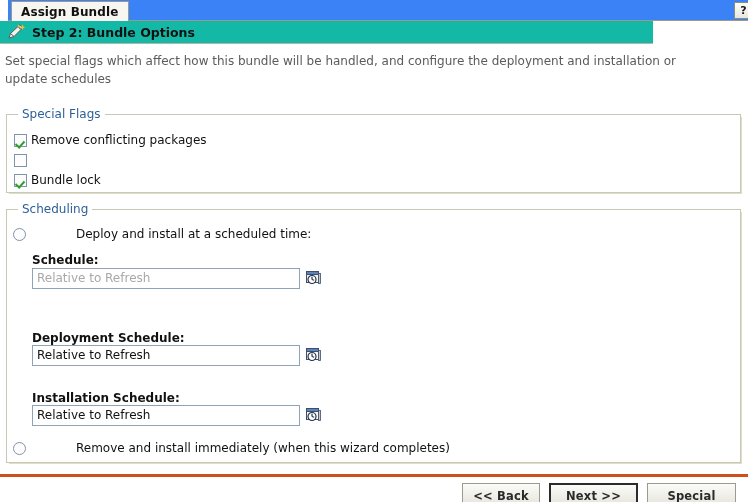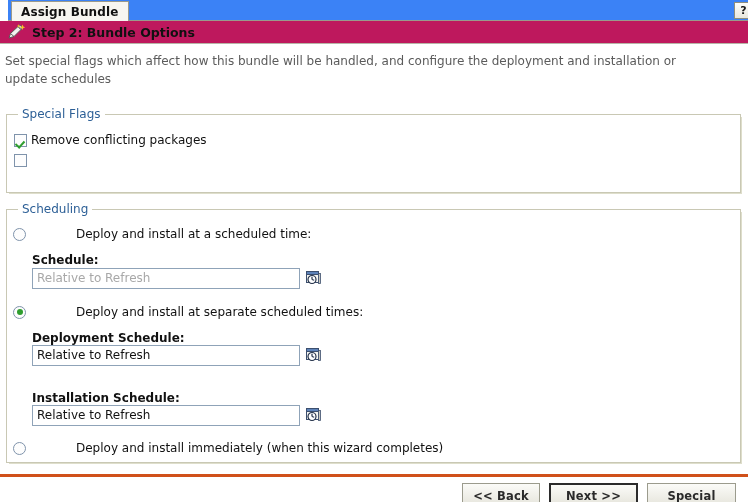--- a/index.html
+++ b/index.html
@@ -56,22 +56,22 @@
     font-size: 11px;
     font-weight: bold;
     color: #1a1a1a;
     cursor: pointer;
   }
 
   
   .stephdr {
     position: absolute;
     left: 0; top: 21px;
-    width: 748px; height: 23px;
-    background: #be185d;
+    width: 653px; height: 23px;
+    background: #14b8a6;
     border-bottom: 1px solid #b6b5a6;
     box-sizing: border-box;
     display: flex;
     align-items: center;
   }
   .wand-icon {
     width: 18px; height: 17px;
     margin-left: 7px; margin-right: 7px;
     flex: none;
     display: block;
@@ -270,20 +270,24 @@
 
   <div class="chk-row" style="top:16px">
     <span class="chk on"></span>
     <span class="chk-label">Remove conflicting packages</span>
   </div>
 
   <div class="chk-row" style="top:36px">
     <span class="chk"></span>
   </div>
 
+  <div class="chk-row" style="top:56px">
+    <span class="chk on"></span>
+    <span class="chk-label">Bundle lock</span>
+  </div>
 </div>
 
 <div class="group" id="group-sched">
   <div class="group-title">Scheduling</div>
 
   <div class="radio-row" style="top:15px">
     <span class="radio"></span>
     <span class="radio-label">Deploy and install at a scheduled time:</span>
   </div>
 
@@ -294,24 +298,20 @@
     <svg class="cal-icon" viewBox="0 0 17 17">
       <rect x="1.5" y="1.5" width="12" height="11" fill="#f6f6f2" stroke="#3c4f6e" stroke-width="1"></rect>
       <rect x="1.5" y="1.5" width="12" height="3" fill="#5d82b8" stroke="#3c4f6e" stroke-width="1"></rect>
       <rect x="13.5" y="3.5" width="2" height="10" fill="#c9c9c0" stroke="#3c4f6e" stroke-width="0.8"></rect>
       <circle cx="7" cy="9.5" r="4" fill="#ffffff" stroke="#24324a" stroke-width="1.2"></circle>
       <line x1="7" y1="9.5" x2="7" y2="6.8" stroke="#24324a" stroke-width="1.2"></line>
       <line x1="7" y1="9.5" x2="9.2" y2="10.3" stroke="#24324a" stroke-width="1.2"></line>
     </svg>
   </div>
 
-  <div class="radio-row" style="top:93px">
-    <span class="radio on"></span>
-    <span class="radio-label">Deploy and install at separate scheduled times:</span>
-  </div>
 
   <div class="fieldlabel" style="left:25px; top:121px">Deployment Schedule:</div>
 
   <div class="inputwrap" style="left:25px; top:135px">
     <div class="textin">Relative to Refresh</div>
     <svg class="cal-icon" viewBox="0 0 17 17">
       <rect x="1.5" y="1.5" width="12" height="11" fill="#f6f6f2" stroke="#3c4f6e" stroke-width="1"></rect>
       <rect x="1.5" y="1.5" width="12" height="3" fill="#5d82b8" stroke="#3c4f6e" stroke-width="1"></rect>
       <rect x="13.5" y="3.5" width="2" height="10" fill="#c9c9c0" stroke="#3c4f6e" stroke-width="0.8"></rect>
       <circle cx="7" cy="9.5" r="4" fill="#ffffff" stroke="#24324a" stroke-width="1.2"></circle>
@@ -329,21 +329,21 @@
       <rect x="1.5" y="1.5" width="12" height="3" fill="#5d82b8" stroke="#3c4f6e" stroke-width="1"></rect>
       <rect x="13.5" y="3.5" width="2" height="10" fill="#c9c9c0" stroke="#3c4f6e" stroke-width="0.8"></rect>
       <circle cx="7" cy="9.5" r="4" fill="#ffffff" stroke="#24324a" stroke-width="1.2"></circle>
       <line x1="7" y1="9.5" x2="7" y2="6.8" stroke="#24324a" stroke-width="1.2"></line>
       <line x1="7" y1="9.5" x2="9.2" y2="10.3" stroke="#24324a" stroke-width="1.2"></line>
     </svg>
   </div>
 
   <div class="radio-row" style="top:229px">
     <span class="radio"></span>
-    <span class="radio-label">Deploy and install immediately (when this wizard completes)</span>
+    <span class="radio-label">Remove and install immediately (when this wizard completes)</span>
   </div>
 </div>
 
 <div class="sep-line"></div>
 <div class="btnbar">
   <div class="btn" id="btn-back">&lt;&lt; Back</div>
   <div class="btn default" id="btn-next">Next &gt;&gt;</div>
   <div class="btn" id="btn-cancel">Special</div>
 </div>
 

